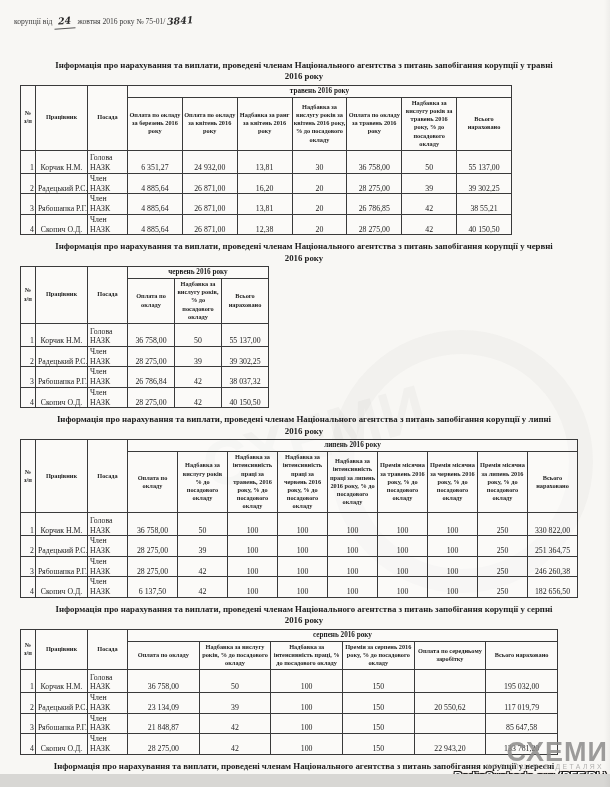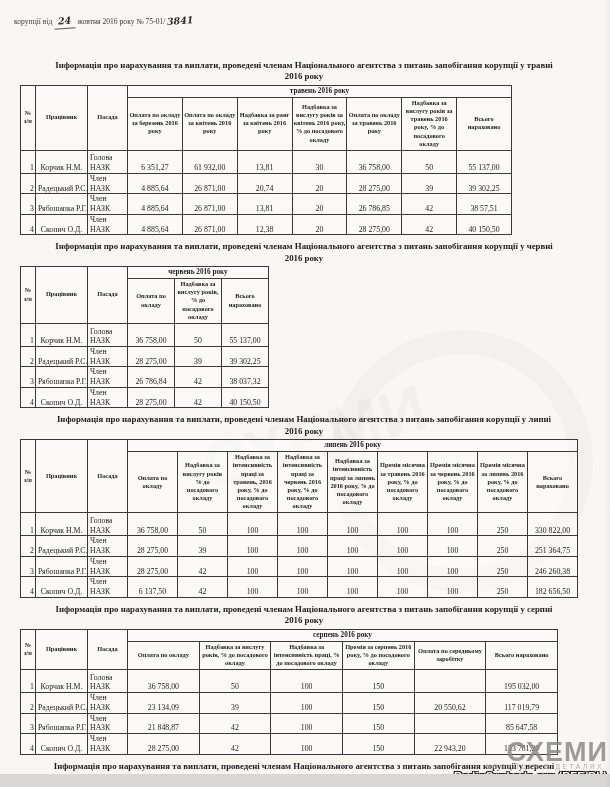--- a/index.html
+++ b/index.html
@@ -108,50 +108,50 @@
                 <th>Надбавка за вислугу років за травень 2016 року, % до посадового окладу</th>
                 <th>Всього нараховано</th>
               </tr>
             </thead>
             <tbody>
               <tr class="first">
                 <td class="c-num">1</td>
                 <td class="c-name">Корчак Н.М.</td>
                 <td class="c-pos">Голова НАЗК</td>
                 <td class="c-val">6 351,27</td>
-                <td class="c-val">61 932,00</td>
+                <td class="c-val">24 932,00</td>
                 <td class="c-val">13,81</td>
                 <td class="c-val">30</td>
                 <td class="c-val">36 758,00</td>
                 <td class="c-val">50</td>
                 <td class="c-val">55 137,00</td>
               </tr>
               <tr>
                 <td class="c-num">2</td>
                 <td class="c-name">Радецький Р.С.</td>
                 <td class="c-pos">Член НАЗК</td>
                 <td class="c-val">4 885,64</td>
                 <td class="c-val">26 871,00</td>
-                <td class="c-val">20,74</td>
+                <td class="c-val">16,20</td>
                 <td class="c-val">20</td>
                 <td class="c-val">28 275,00</td>
                 <td class="c-val">39</td>
                 <td class="c-val">39 302,25</td>
               </tr>
               <tr>
                 <td class="c-num">3</td>
                 <td class="c-name">Рябошапка Р.Г.</td>
                 <td class="c-pos">Член НАЗК</td>
                 <td class="c-val">4 885,64</td>
                 <td class="c-val">26 871,00</td>
                 <td class="c-val">13,81</td>
                 <td class="c-val">20</td>
                 <td class="c-val">26 786,85</td>
                 <td class="c-val">42</td>
-                <td class="c-val">38 57,51</td>
+                <td class="c-val">38 55,21</td>
               </tr>
               <tr>
                 <td class="c-num">4</td>
                 <td class="c-name">Скопич О.Д.</td>
                 <td class="c-pos">Член НАЗК</td>
                 <td class="c-val">4 885,64</td>
                 <td class="c-val">26 871,00</td>
                 <td class="c-val">12,38</td>
                 <td class="c-val">20</td>
                 <td class="c-val">28 275,00</td>

